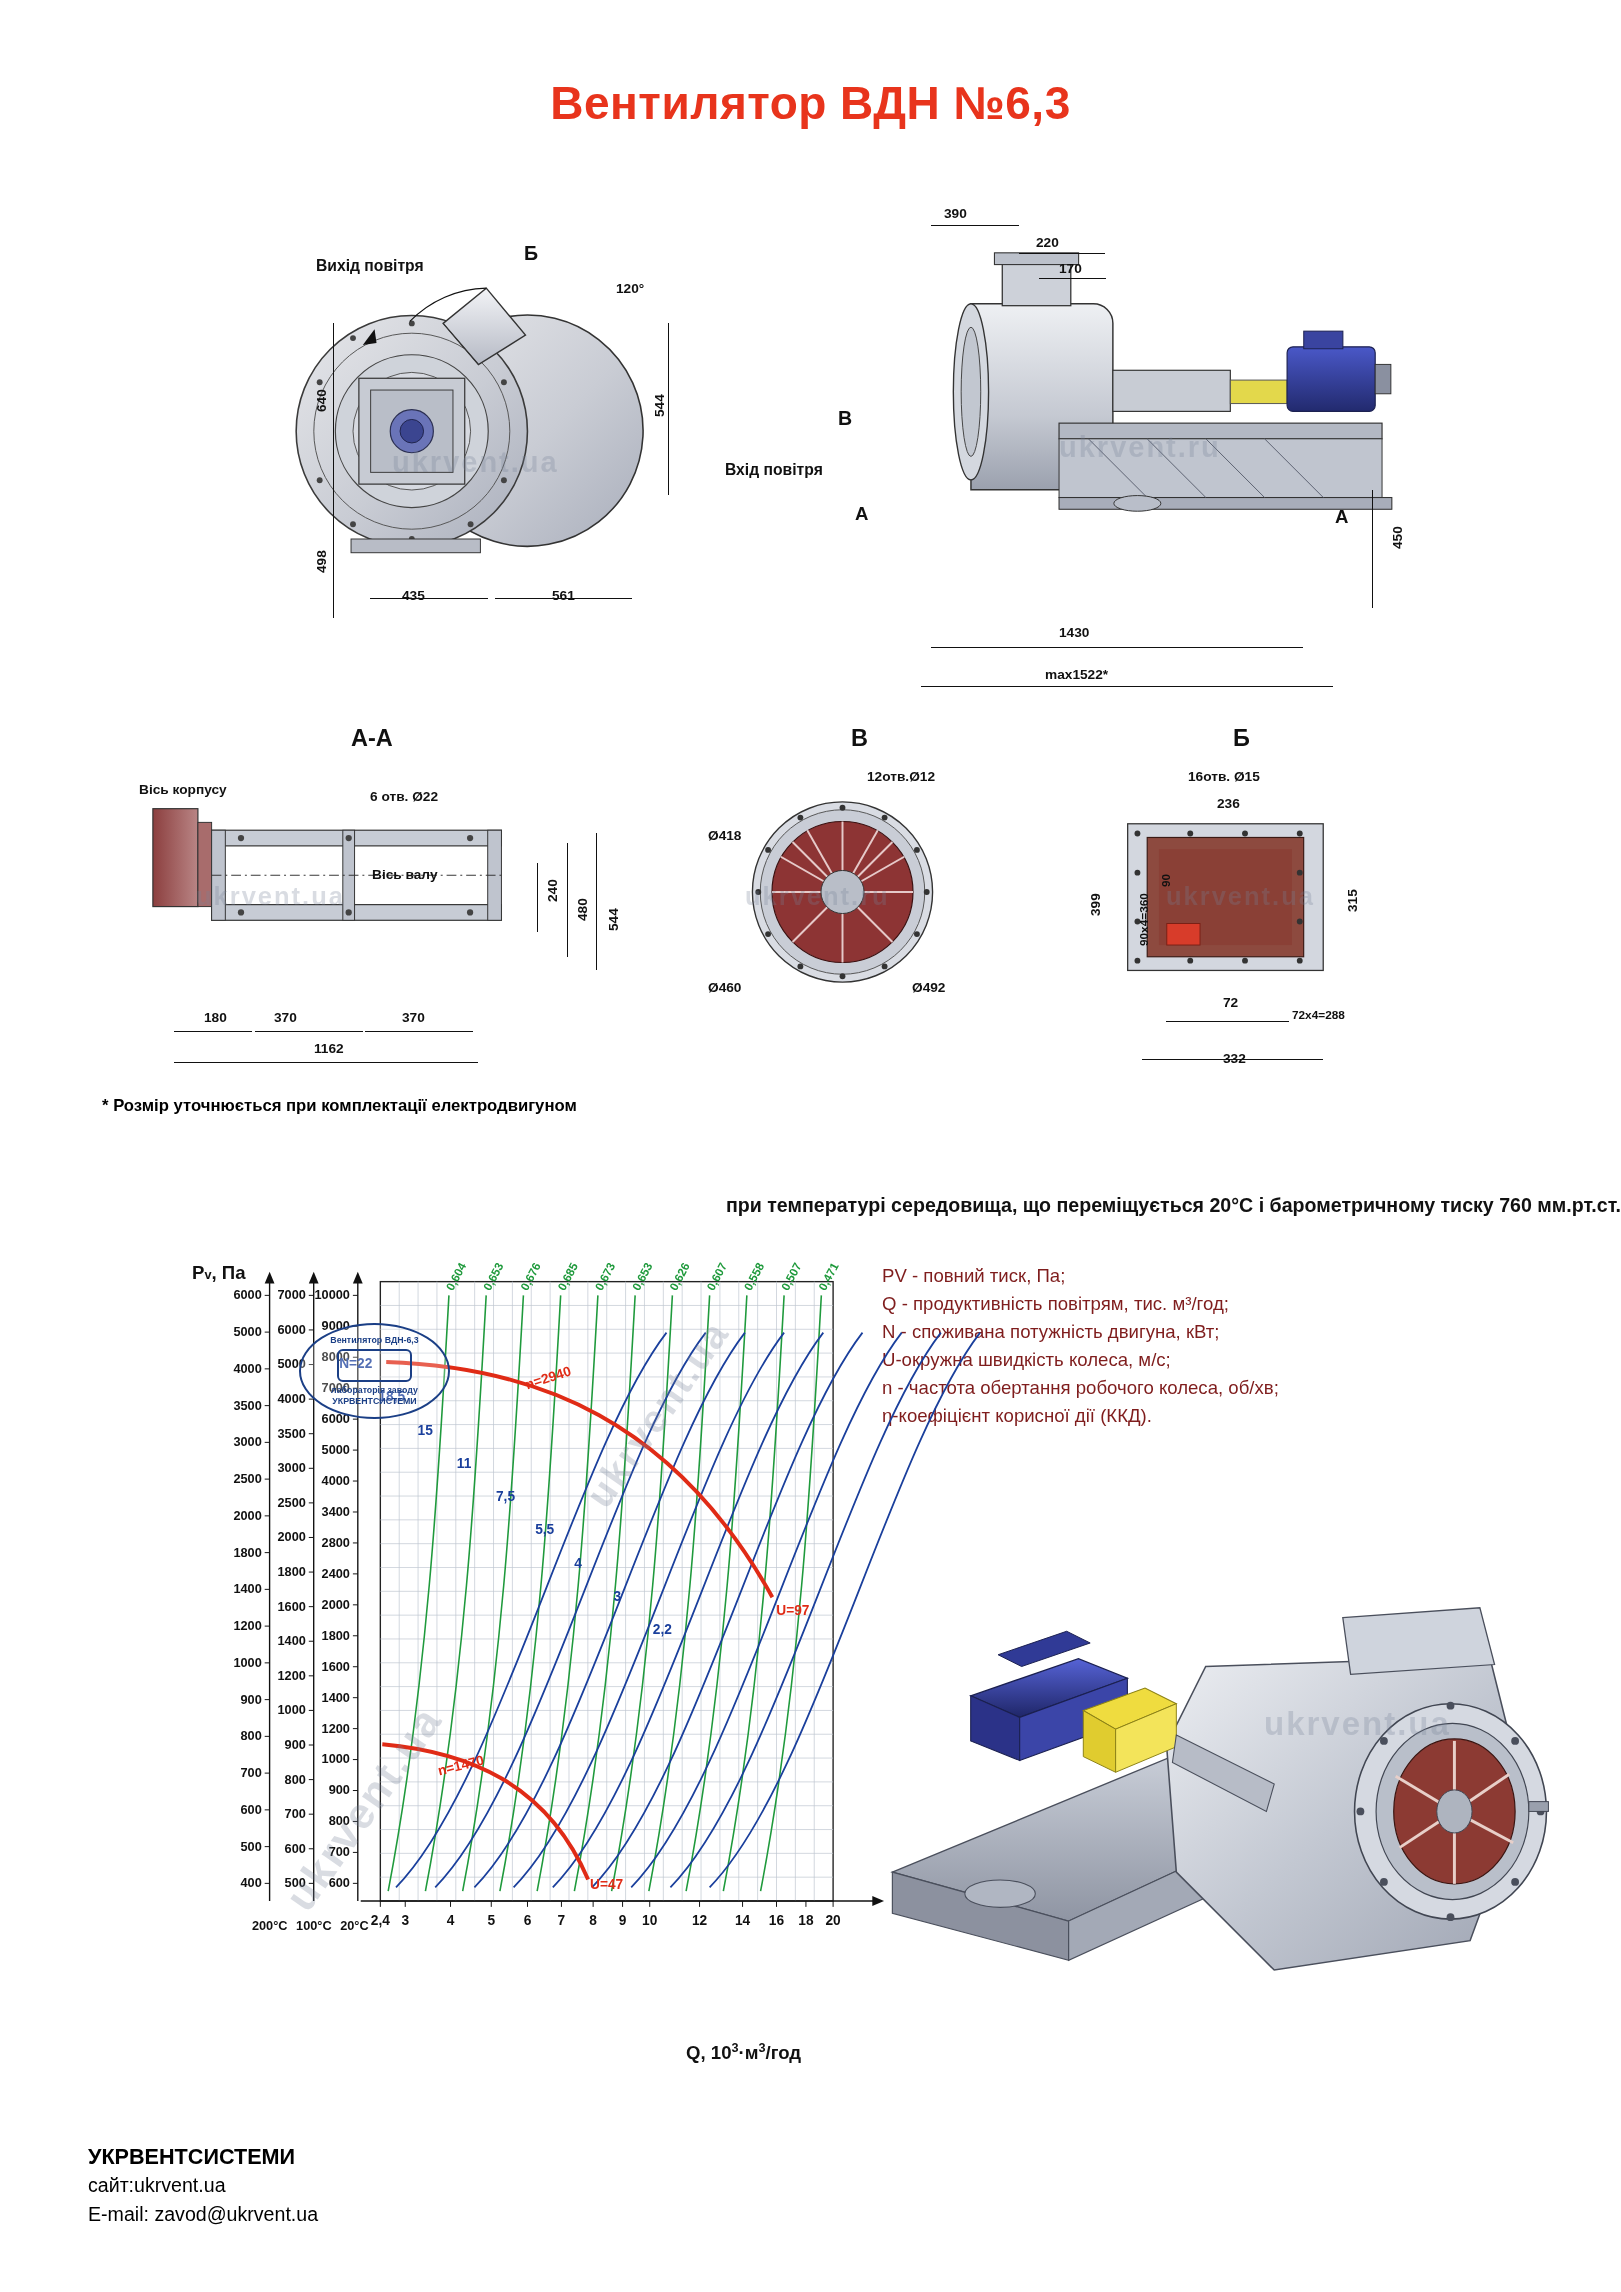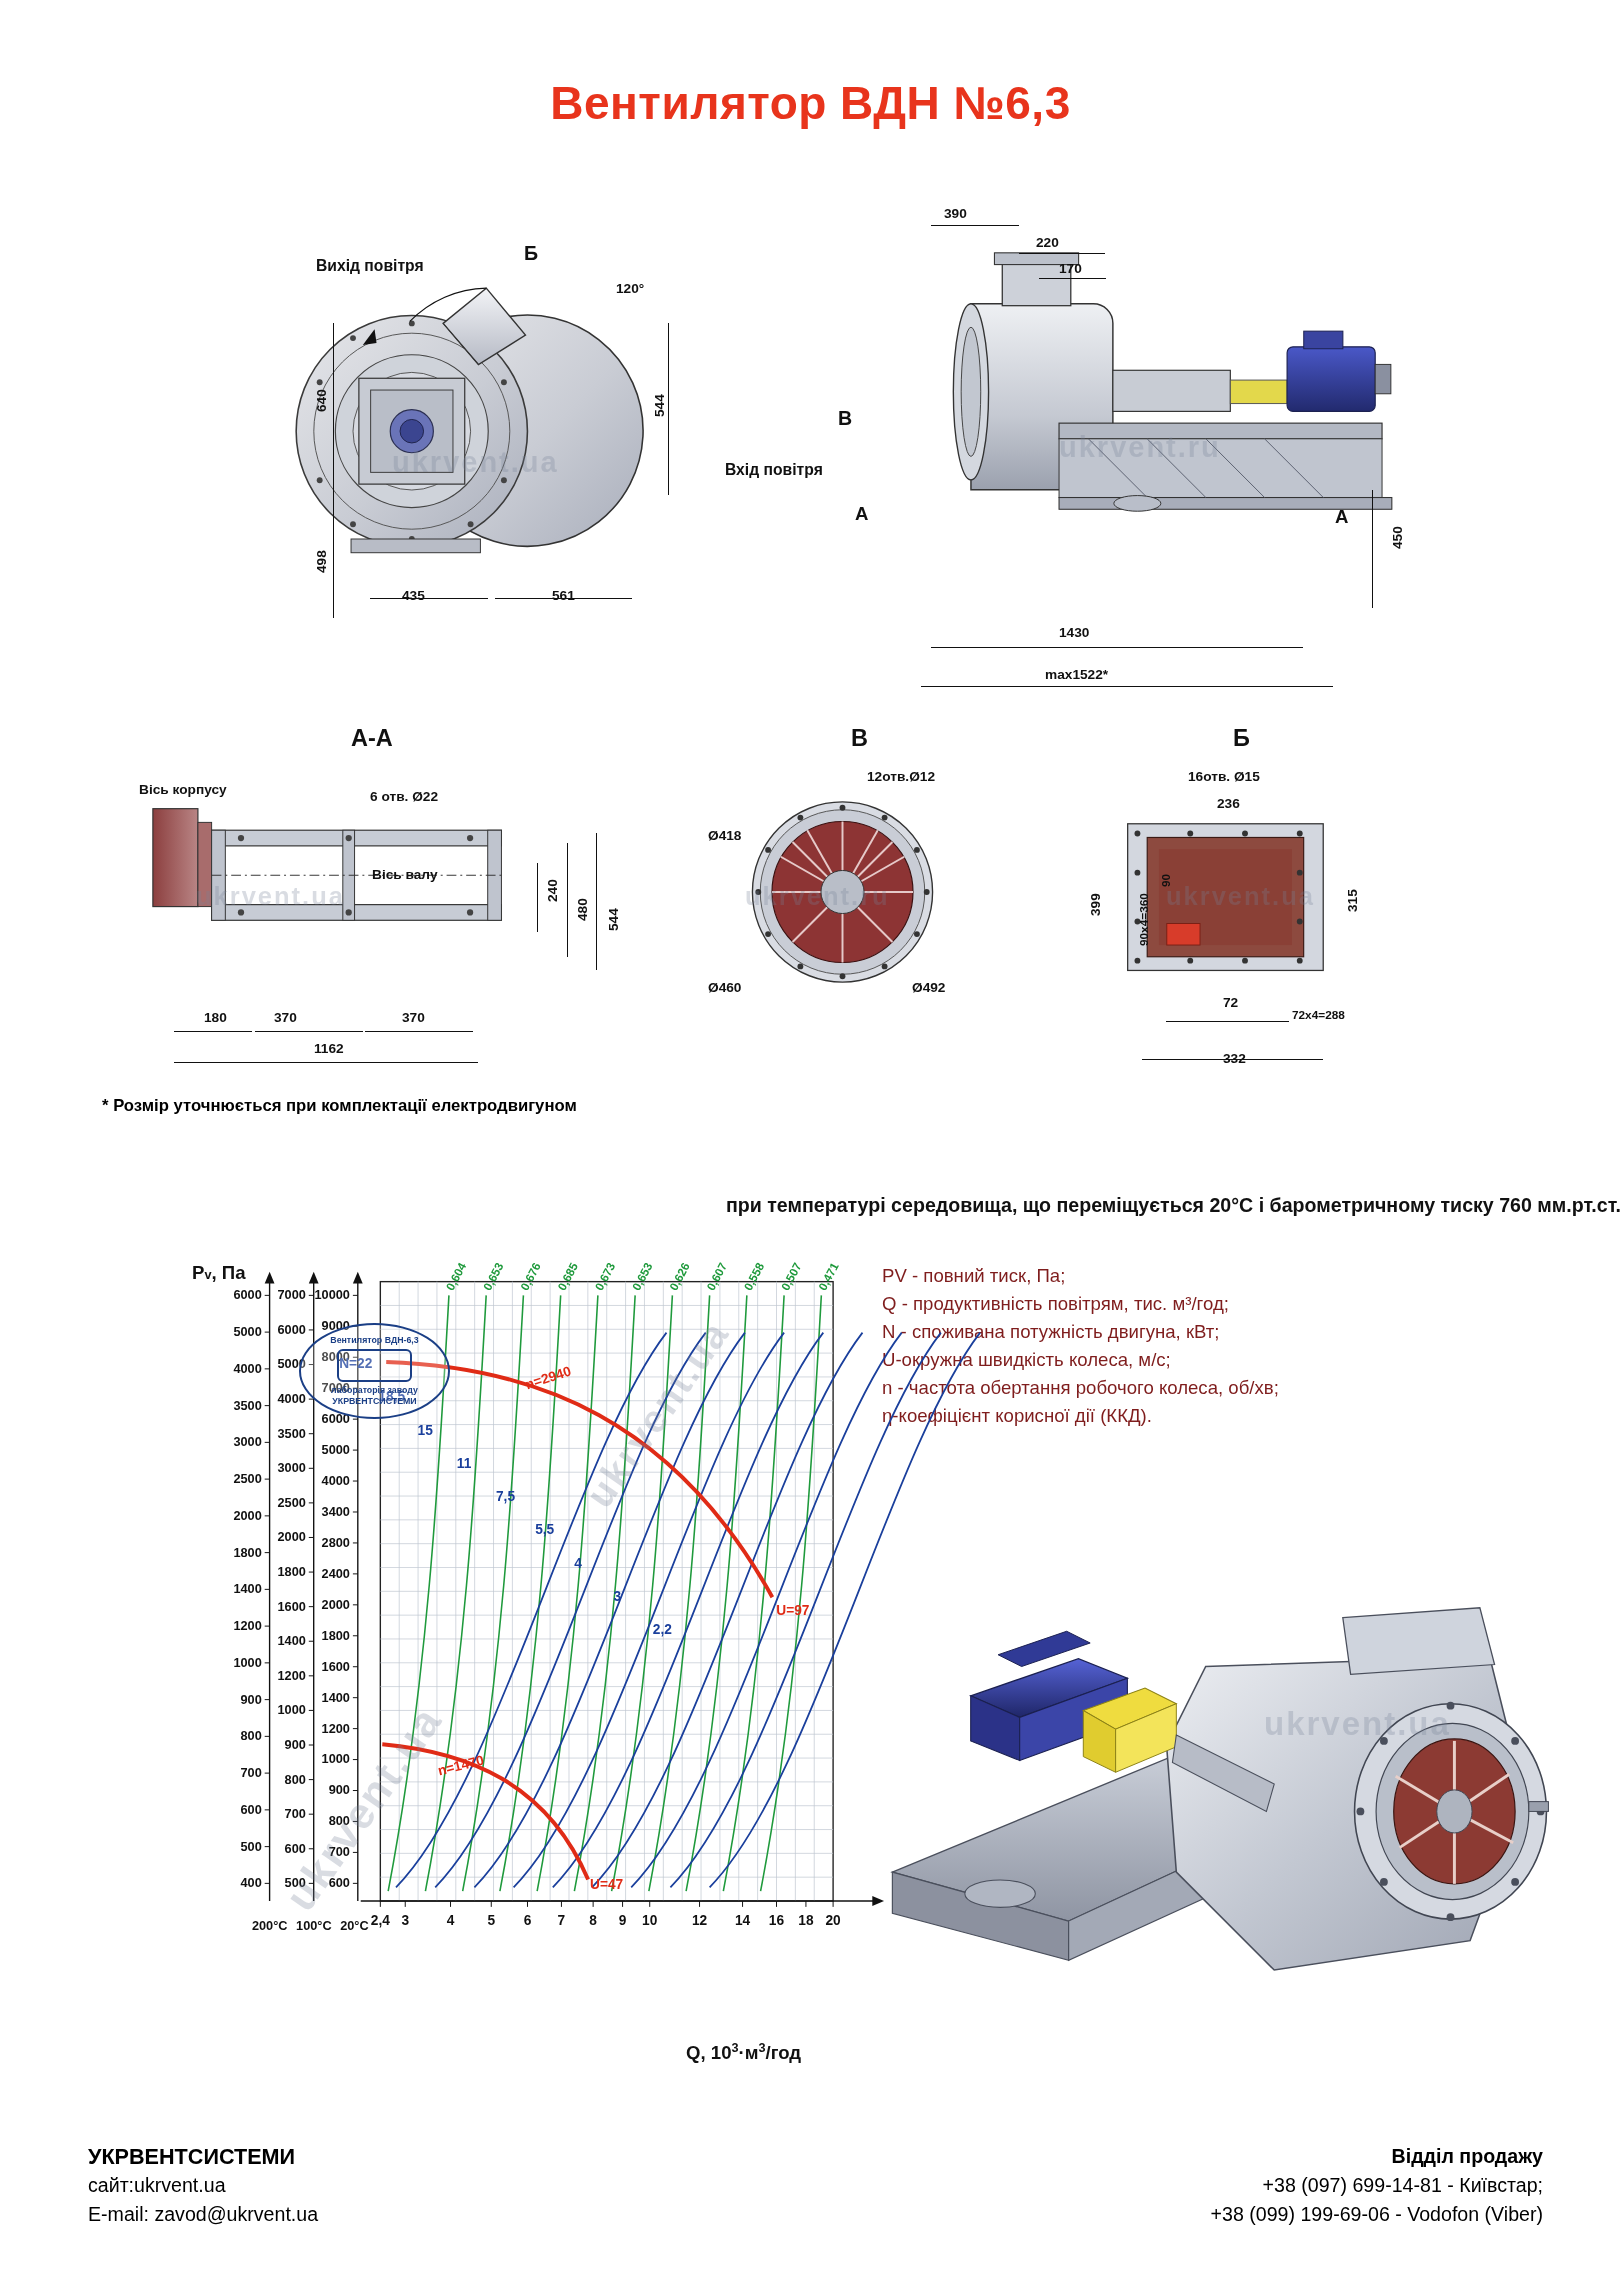--- a/index.html
+++ b/index.html
@@ -651,20 +651,15 @@
   <div class="wm" style="left:1166px;top:882px;font-size:25.5px;">ukrvent.ua</div>
   <div class="wm" style="left:245px;top:1784px;font-size:43px;transform:rotate(-55deg);">ukrvent.ua</div>
   <div class="wm" style="left:549px;top:1392px;font-size:39px;transform:rotate(-55deg);">ukrvent.ua</div>
   <div class="wm" style="left:1264px;top:1705px;font-size:33px;">ukrvent.ua</div>
 
   <div class="footer-l">
     <div class="co">УКРВЕНТСИСТЕМИ</div>
     <div>сайт:ukrvent.ua</div>
     <div>E-mail: zavod@ukrvent.ua</div>
   </div>
-  <div class="footer-r">
-    <div class="hd">Відділ продажу</div>
-    <div>+38 (097) 699-14-81 - Київстар;</div>
-    <div>+38 (099) 199-69-06 - Vodofon (Viber)</div>
-  </div>
 
 </div>
 
 
 </body></html>

